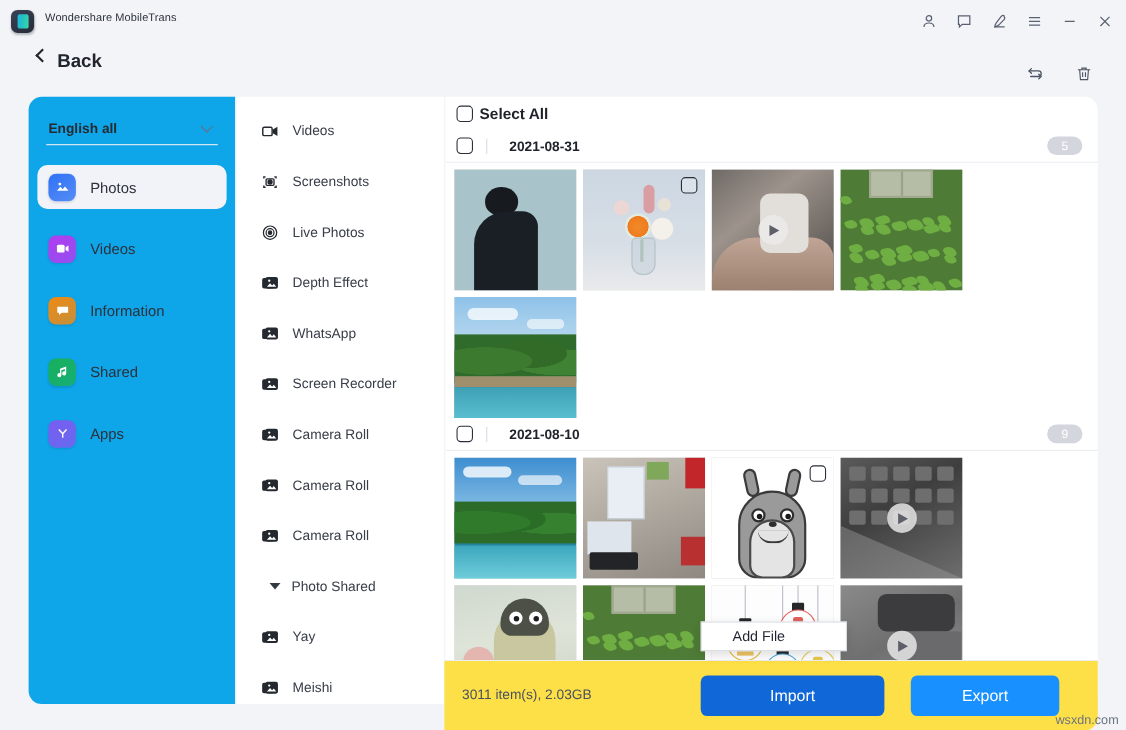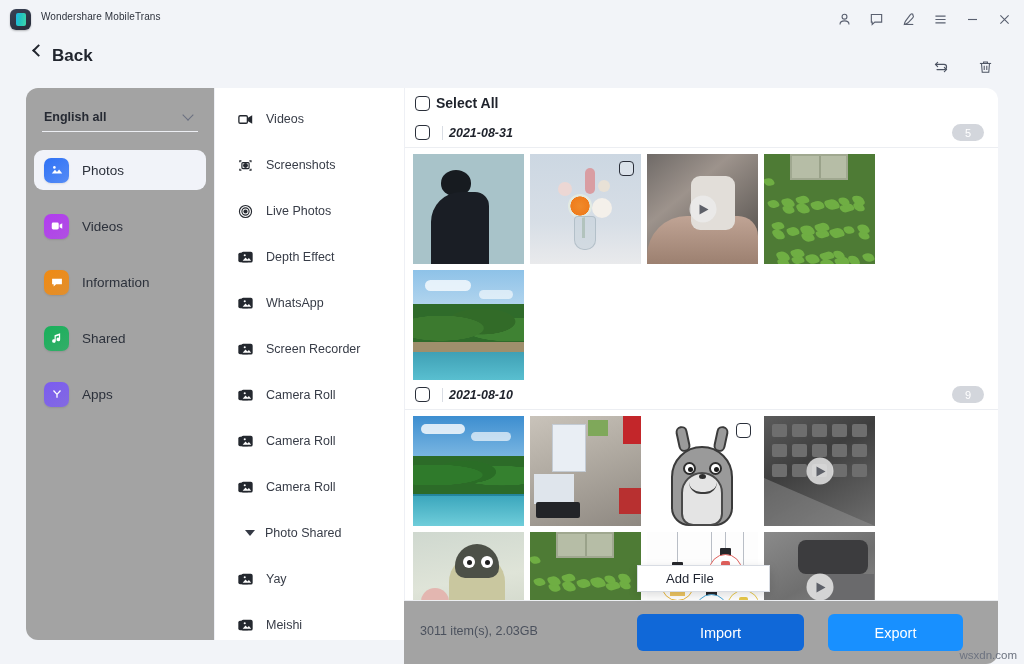--- a/index.html
+++ b/index.html
@@ -35,21 +35,21 @@
   .backrow { position:absolute; left:0; top:38px; width:1024px; height:48px; }
   .backbtn { position:absolute; left:34px; top:8px; display:flex; align-items:flex-start;
              gap:9px; font-size:17px; font-weight:bold; color:#21252e; }
   .chev-l { width:9px; height:9px; border-left:2.2px solid #21252e; border-bottom:2.2px solid #21252e;
             transform:rotate(45deg); margin-bottom:1px; }
   .toolicons { position:absolute; right:28px; top:56px; display:flex; gap:22px; }
   .ticon { width:22px; height:22px; color:#4c5362; display:flex; align-items:center; justify-content:center;}
 
   
   .leftpanel { position:absolute; left:26px; top:88px; width:188px; height:552px;
-    background:#a3a3a3; border-radius:12px 0 0 12px;text-align:right; }
+    background:#0ea5e9; border-radius:12px 0 0 12px;text-align:right; }
   .langsel { position:absolute; left:16px; top:14px; width:156px; height:30px;
     display:flex; align-items:center; justify-content:space-between;
     border-bottom:1px solid #eceef3; padding:0 6px 0 2px; }
   .langsel .lbl { font-size:12.5px; font-weight:bold; color:#262a33; }
   .chev-d { width:8px; height:8px; border-right:1.6px solid #6a7080; border-bottom:1.6px solid #6a7080;
     transform:rotate(45deg); margin-bottom:4px; }
 
   .navlist { position:absolute; left:8px; top:62px; width:172px; }
   .navitem { display:flex; align-items:center; gap:13px; height:40px; padding:0 10px;
     border-radius:9px; margin-bottom:16px; }
@@ -70,38 +70,38 @@
     border-top:6px solid #343944; }
 
   
   .rightpanel { position:absolute; left:404px; top:88px; width:594px; height:552px;
     background:#ffffff; border-radius:0 12px 12px 0; border-left:1px solid #eef0f5; overflow:hidden; }
   .hdrrow { display:flex; align-items:center; height:30px; padding:0 14px 0 10px; }
   .selall { margin-left:6px; font-size:14px; font-weight:bold; color:#1e222b; }
   .daterow { display:flex; align-items:center; height:30px; padding:0 14px 0 10px;
     border-bottom:1px solid #eceef2; }
   .datelbl { font-size:12.5px; font-weight:bold; color:#1e222b; margin-left:12px;
-    padding-left:6px; border-left:1px solid #d9dde4;font-style:italic; }
+    padding-left:20px; border-left:1px solid #d9dde4; }
   .badge { margin-left:auto; min-width:32px; height:17px; border-radius:9px; background:#d3d6dc;
     color:#ffffff; font-size:11px; display:flex; align-items:center; justify-content:center; padding:0 8px; }
   .cbox { width:15px; height:15px; border:1.6px solid #2a2f3a; border-radius:4px; background:#fff; flex:none; }
 
   .grid { display:flex; flex-wrap:wrap; gap:6px; padding:6px 8px 0 8px; }
   .thumb { width:111px; height:110px; position:relative; overflow:hidden; background:#ddd; flex:none; }
   .thumb .tcb { position:absolute; right:7px; top:7px; width:15px; height:15px;
     border:1.6px solid #2a2f3a; border-radius:4px; background:rgba(255,255,255,.25); }
   .play { position:absolute; left:50%; top:50%; transform:translate(-50%,-50%);
     width:27px; height:27px; border-radius:50%; background:rgba(235,235,235,.82);
     display:flex; align-items:center; justify-content:center; }
   .play::after { content:""; width:0; height:0; border-left:9px solid #5d6068;
     border-top:5.5px solid transparent; border-bottom:5.5px solid transparent; margin-left:3px; }
 
   
   .bottombar { position:absolute; left:404px; bottom:0; width:594px; height:64px;
-    background:#a3a3a3; border-top:1px solid #eceef2; border-radius:0 0 12px 0; }
+    background:#fde047; border-top:1px solid #eceef2; border-radius:0 0 12px 0; }
   .itemcount { position:absolute; left:16px; top:23px; font-size:12.5px; color:#4b515d; }
   .btn { position:absolute; top:13px; height:37px; border-radius:6px; color:#fff;
     font-size:14.5px; display:flex; align-items:center; justify-content:center; }
   .btn-import { left:233px; width:167px; background:#1068d8; }
   .btn-export { left:424px; width:135px; background:#1890ff; }
   .ctxmenu { position:absolute; left:637px; top:565px; width:133px;
     background:#fff; border:1px solid #d8dce3; box-shadow:0 3px 10px rgba(0,0,0,.13); z-index:20; }
   .ctxitem { height:25px; display:flex; align-items:center; padding-left:28px;
     font-size:13px; color:#1f2430; }
   .watermark { position:absolute; right:7px; bottom:3px; font-size:11.5px; color:#6d7380; }

